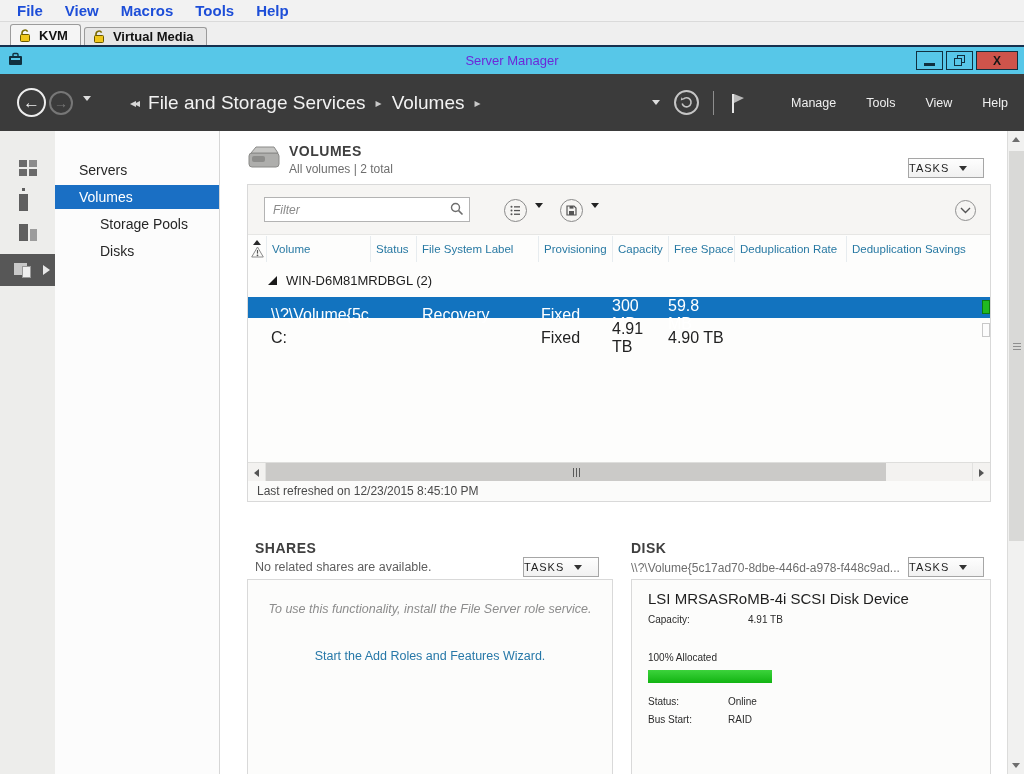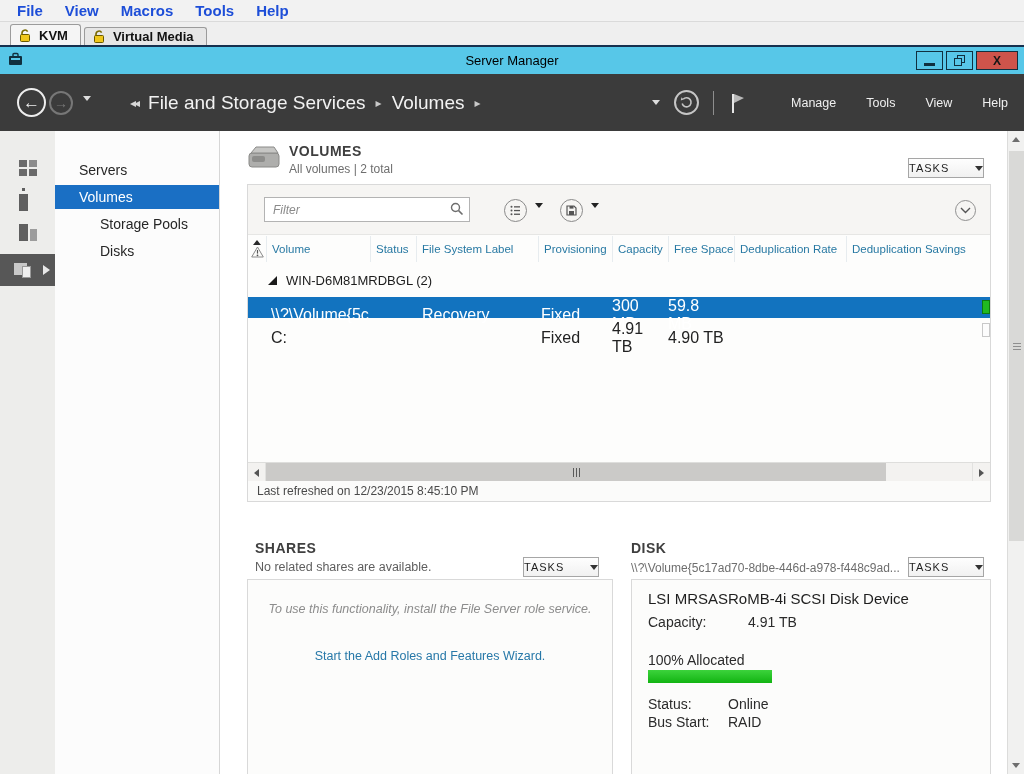--- a/index.html
+++ b/index.html
@@ -16,21 +16,21 @@
   .tab { display:flex; align-items:center; gap:6px; font-size:13px; font-weight:bold; color:#111;
          border:1px solid #9B9B9B; border-bottom:none; border-radius:3px 3px 0 0;
          padding:0 12px 0 8px; background:#E6E6E6; height:18px; }
   .tab.selected { background:#F5F5F5; height:21px; }
 
   
   .window { position:absolute; top:45px; left:0; right:0; bottom:0; border-top:2px solid #16304E; background:#FFF; }
 
   .titlebar { position:absolute; top:0; left:0; right:0; height:27px; background:#57C7E8;
               display:flex; align-items:center; }
-  .tb-title { position:absolute; left:0; right:0; text-align:center; font-size:13px; color:#000000; }
+  .tb-title { position:absolute; left:0; right:0; text-align:center; font-size:13px; color:#6d28d9; }
   .tb-appicon { position:absolute; left:8px; top:5px; }
   .tb-btns { position:absolute; right:6px; top:4px; display:flex; gap:3px; }
   .tb-btn { width:27px; height:19px; border:1px solid #10303F; display:flex; align-items:center;
             justify-content:center; background:transparent; }
   .tb-btn.close { width:42px; background:#CE544B; font-size:12px; font-weight:bold; color:#161616; }
   .min-glyph { width:11px; height:3px; background:#10303F; margin-top:7px; }
 
   .navbar { position:absolute; top:27px; left:0; right:0; height:57px; background:#3B3B3B; }
   .nav-circle { border-radius:50%; display:flex; align-items:center; justify-content:center; }
   .back-btn  { position:absolute; left:17px; top:14px; width:29px; height:29px; border:2px solid #EDEDED; color:#EDEDED; font-size:17px; font-weight:bold; }
@@ -72,21 +72,21 @@
   .side-item { height:24px; line-height:24px; font-size:14px; color:#262626; padding-left:24px; margin-bottom:3px; cursor:default; }
   .side-item.sel { background:#1A6FC4; color:#FFF; }
   .side-item.indent { padding-left:45px; }
 
   .main { position:absolute; left:221px; top:0; right:17px; bottom:0; background:#FFF; }
 
   .sec-title { font-size:14px; font-weight:bold; color:#3F3F3F; letter-spacing:0.5px; }
   .sec-sub { font-size:12px; color:#6E6E6E; margin-top:3px; }
   .tasks-btn { position:absolute; width:76px; height:20px; border:1px solid #A6A6A6;
                background:linear-gradient(#FEFEFE,#F1F1F1); display:flex; align-items:center;
-               justify-content:space-between; gap:10px; font-size:11px; letter-spacing:1px; color:#1F1F1F; cursor:default; }
+               justify-content:flex-start; gap:10px; font-size:11px; letter-spacing:1px; color:#1F1F1F; cursor:default; }
   .caret-dn { width:0; height:0; border-left:4px solid transparent; border-right:4px solid transparent; border-top:5px solid #333; }
 
   
   .vol-ico { position:absolute; left:27px; top:13px; }
   .vol-head-text { position:absolute; left:68px; top:12px; }
   .vol-tasks { left:687px; top:27px; }
 
   .vpanel { position:absolute; left:26px; top:53px; width:744px; height:318px;
             border:1px solid #D9D9D9; background:#FDFDFC; }
   .filterbar { position:absolute; top:0; left:0; right:0; height:50px; background:#F6F5F3; border-bottom:1px solid #E6E6E4; }
@@ -146,21 +146,21 @@
   .shares-panel { position:absolute; left:26px; top:448px; width:366px; height:197px; border:1px solid #D9D9D9; background:#FCFCFB; }
   .shares-msg { margin-top:22px; text-align:center; font-style:italic; font-size:12.5px; color:#8C8C8C; padding:0 14px; }
   .shares-link { margin-top:33px; text-align:center; font-size:12.5px; color:#2778A8; cursor:pointer; }
 
   .disk-title { position:absolute; left:410px; top:409px; }
   .disk-sub { position:absolute; left:410px; top:430px; width:268px; font-size:12px; color:#6E6E6E;
               white-space:nowrap; overflow:hidden; }
   .disk-tasks { left:687px; top:426px; }
   .disk-panel { position:absolute; left:410px; top:448px; width:360px; height:197px; border:1px solid #D9D9D9; background:#FCFCFB; }
   .disk-device { position:absolute; left:16px; top:10px; font-size:15px; color:#1E1E1E; }
-  .disk-lbl { font-size:14px; color:#2B2B2B;text-align:right; }
+  .disk-lbl { font-size:10px; color:#2B2B2B;text-align:right; }
   .cap-lbl { position:absolute; left:16px; top:34px; }
   .cap-val { position:absolute; left:116px; top:34px; }
   .alloc-lbl { position:absolute; left:16px; top:72px; }
   .alloc-bar { position:absolute; left:16px; top:90px; width:124px; height:13px; background:linear-gradient(#3CD33C,#12B412); }
   .legend { position:absolute; left:163px; top:71px; }
   .leg-row { display:flex; align-items:center; gap:8px; margin-bottom:6px; }
   .leg-sq { width:11px; height:11px; }
   .leg-sq.green { background:#21B821; border:1px solid #0E8A0E; }
   .leg-sq.white { background:#FDFDFD; border:1px solid #B5B5B5; }
   .status-lbl { position:absolute; left:16px; top:116px; }

